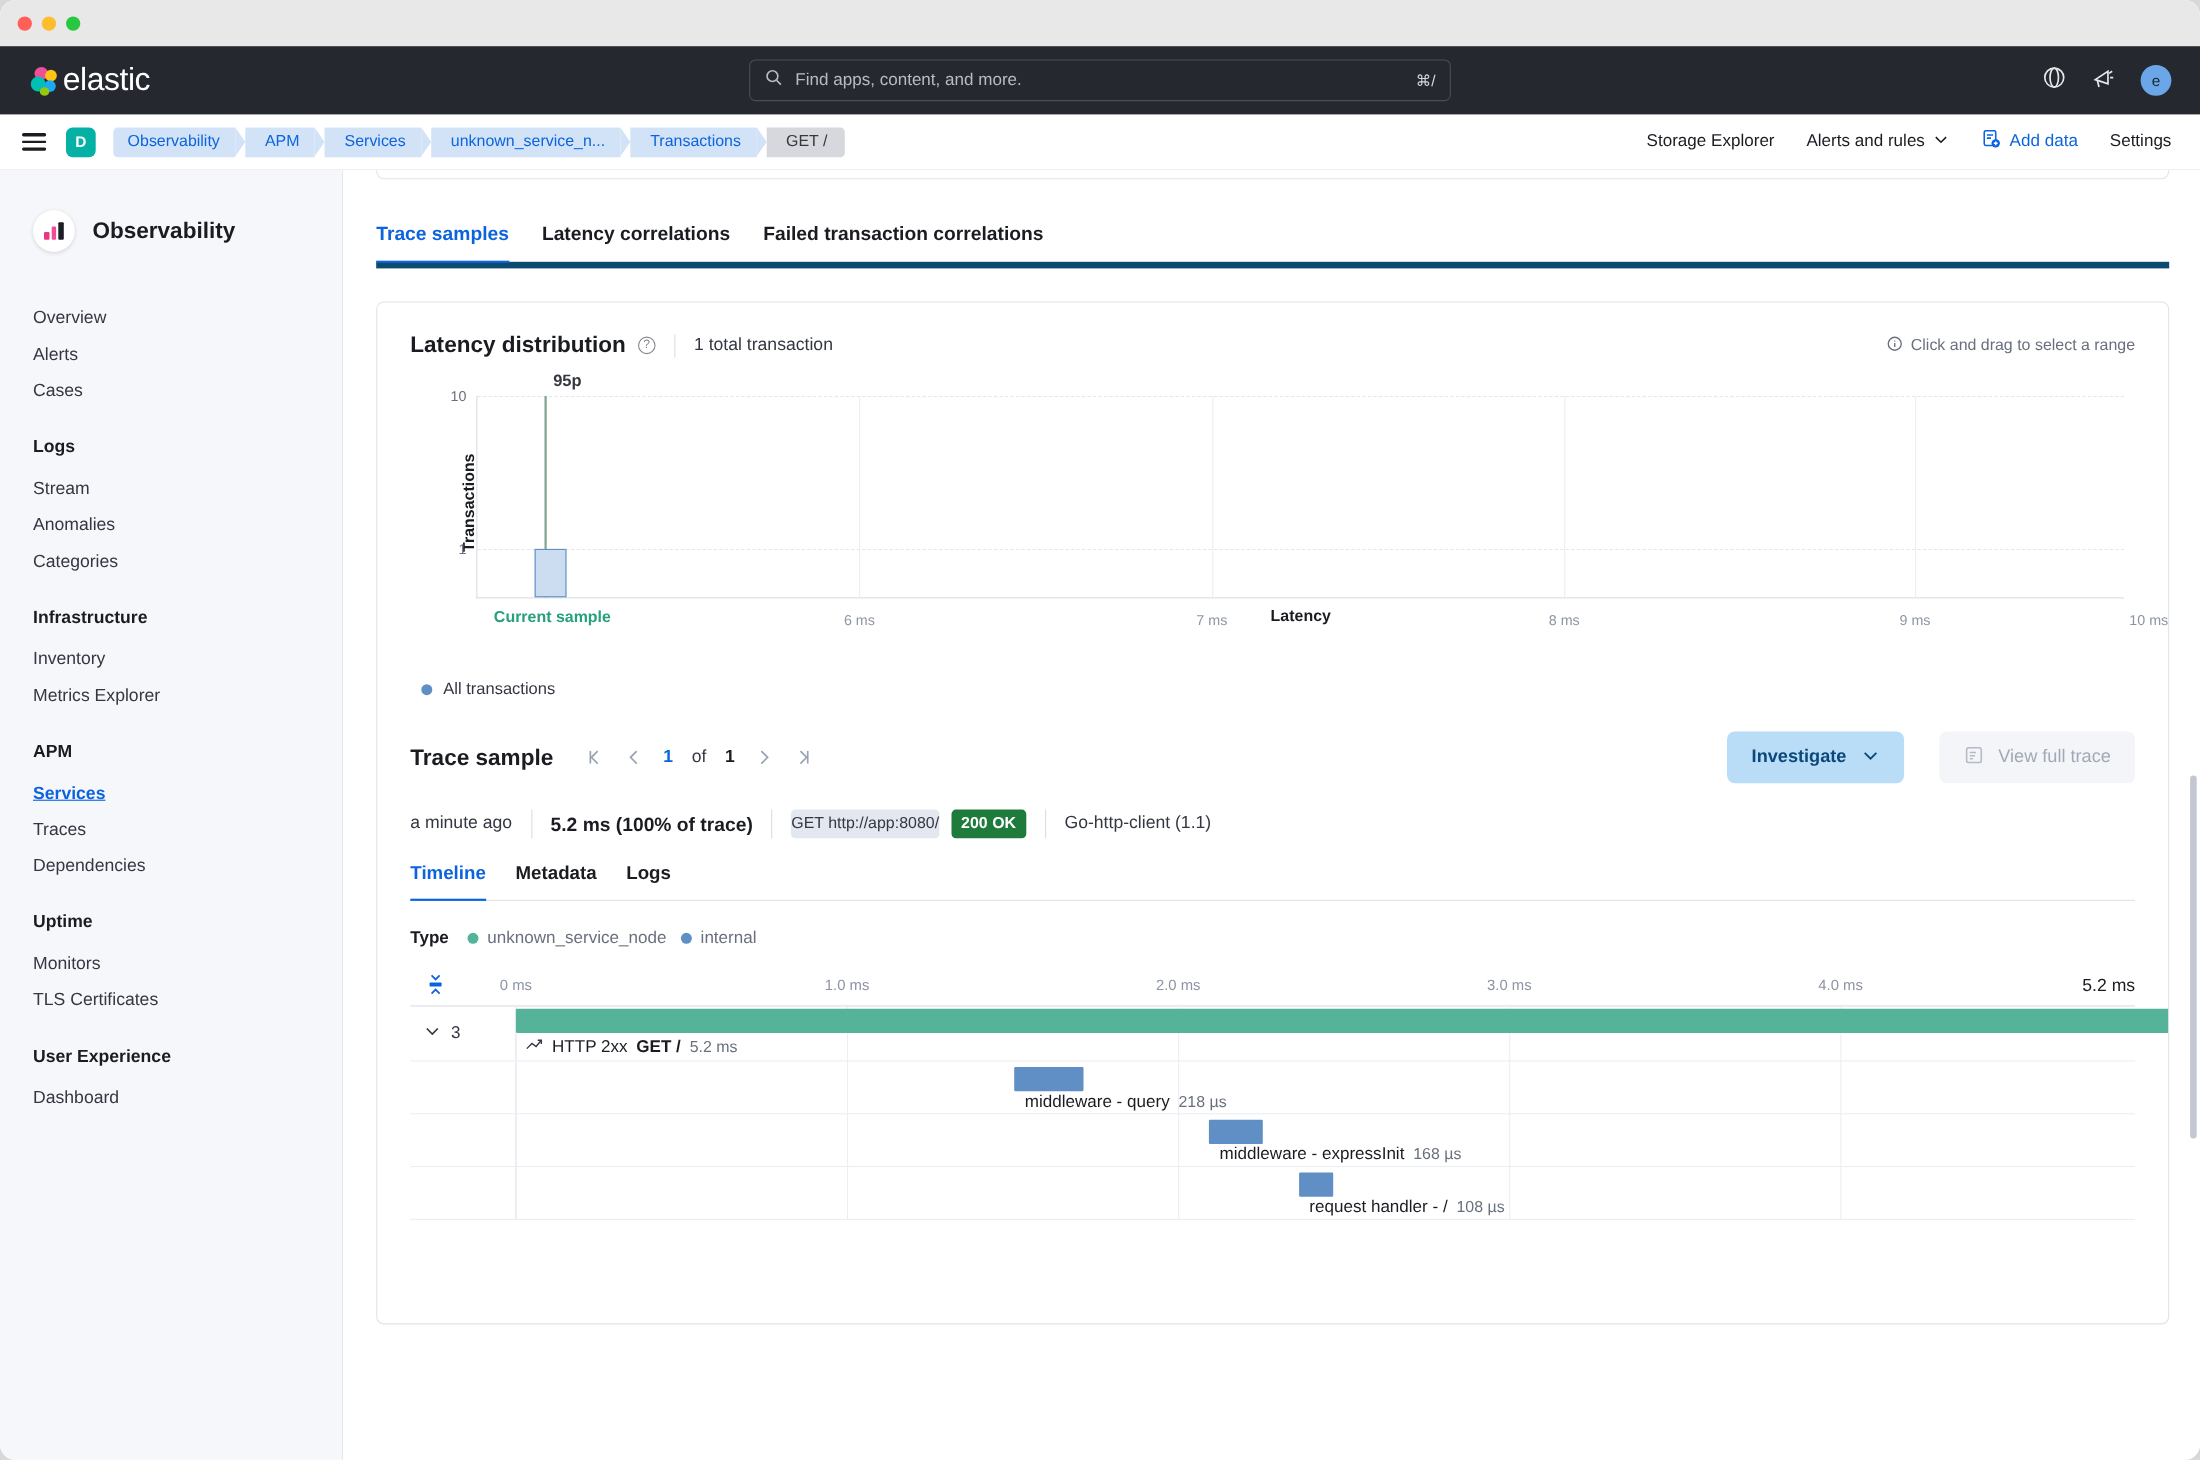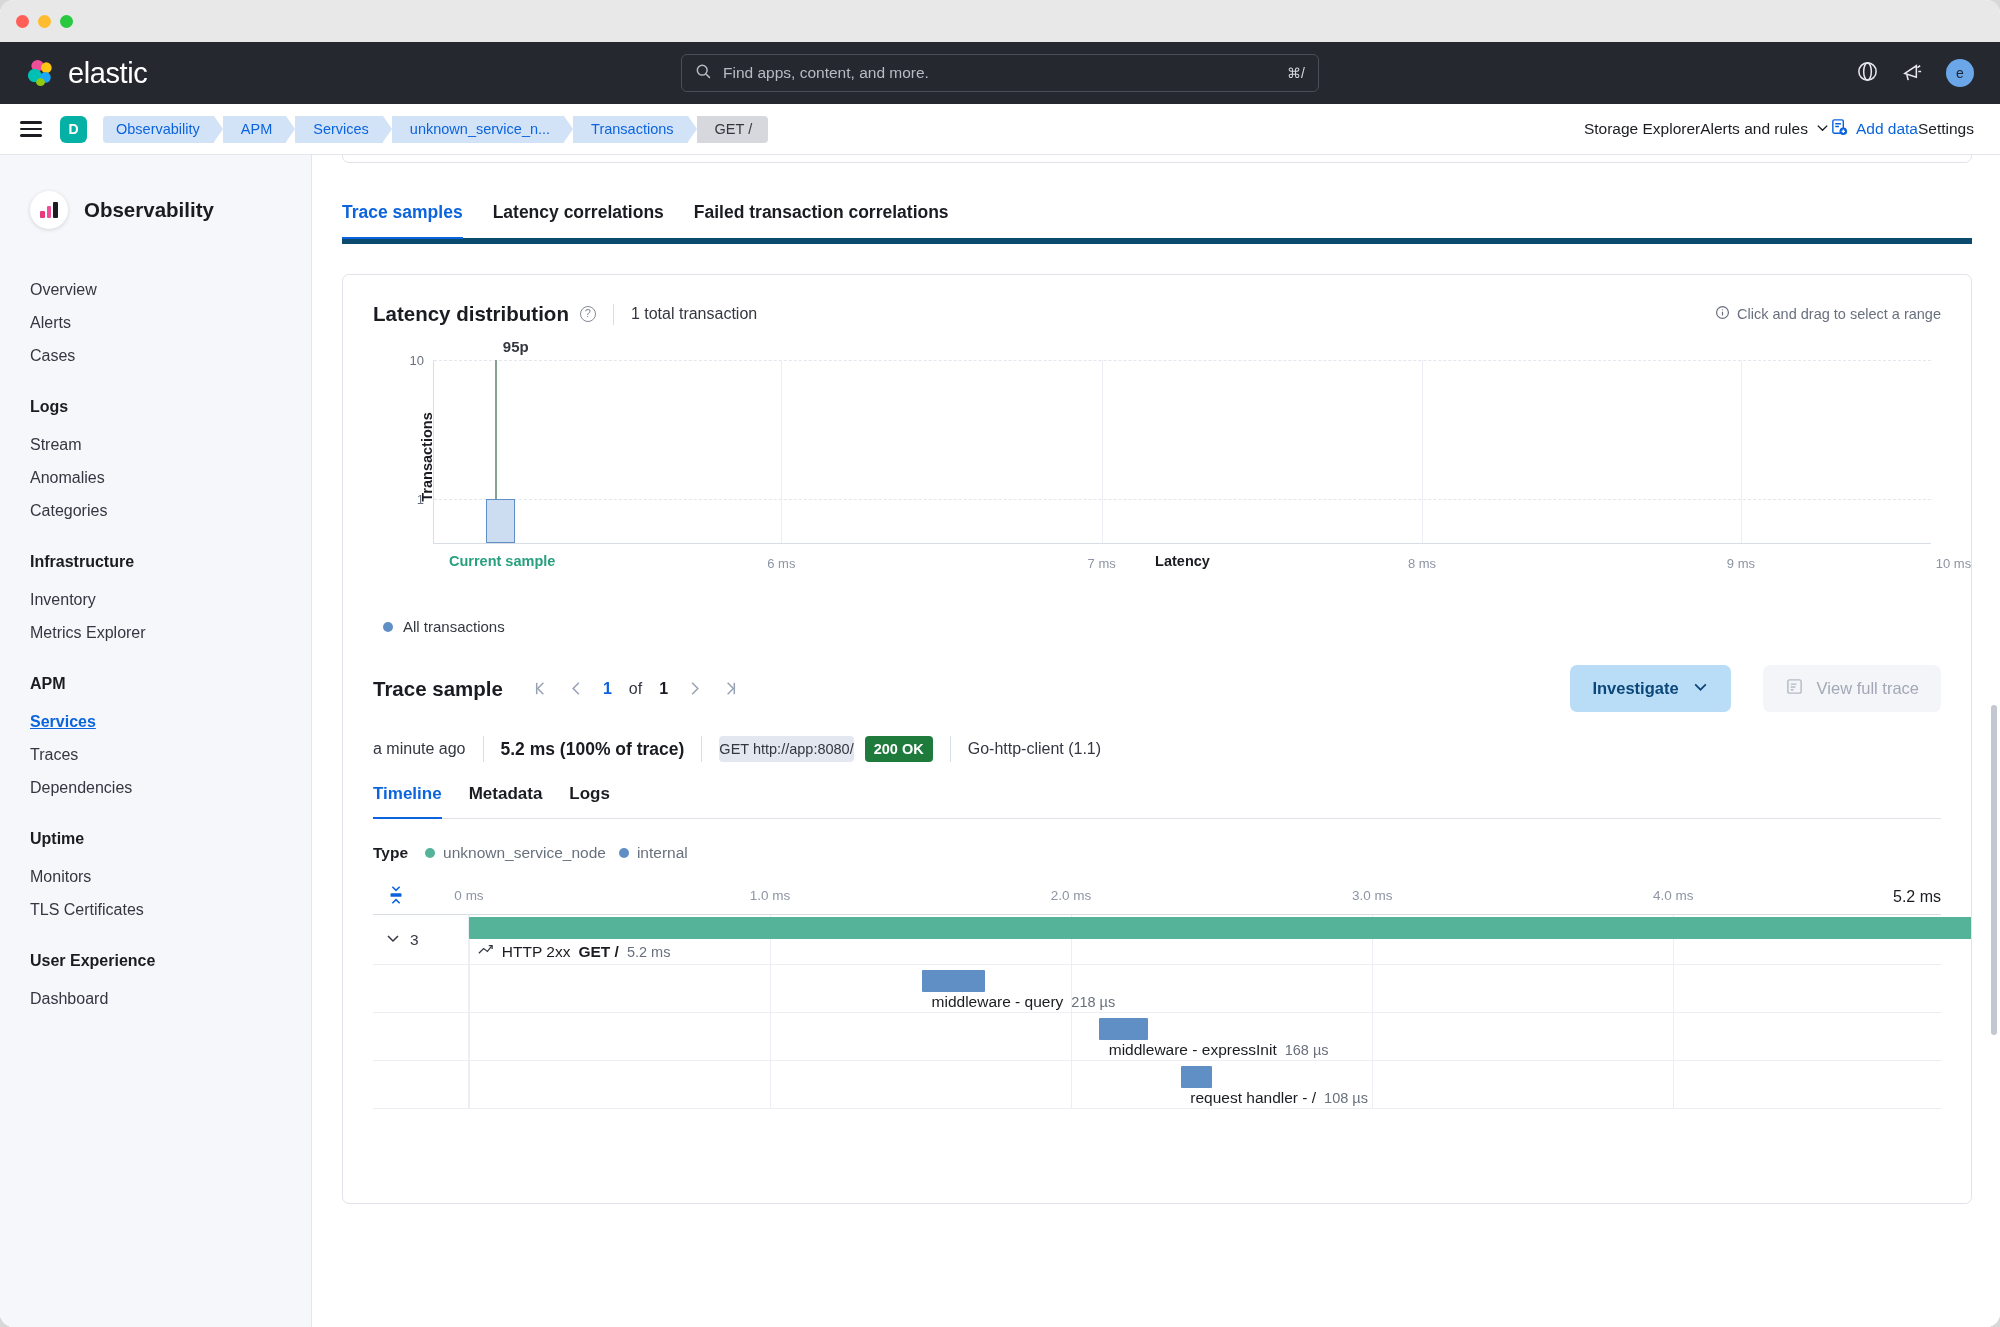--- a/index.html
+++ b/index.html
@@ -37,21 +37,21 @@
 
   
   .topnav {
     flex: 0 0 62px;
     background: #25282f;
     display: flex;
     align-items: center;
     padding: 0 26px;
     position: relative;
   }
-  .brand { display: flex; align-items: center; gap: 11px; }
+  .brand { display: flex; align-items: flex-end; }
   .brand-mark { width: 31px; height: 31px; position: relative; }
   .brand-text {
     color: #ffffff;
     font-size: 29px;
     letter-spacing: -0.4px;
     font-weight: 400;
   }
   .searchwrap {
     position: absolute;
     left: 50%;
@@ -133,21 +133,21 @@
     border-left: 9px solid #d3e3f7;
   }
   .crumb.last {
     background: #d6d8dd; color: #343741;
     border-radius: 0 4px 4px 0;
     padding-right: 16px;
   }
   .crumb.last::after { display: none; }
   .crumbbar-right {
     margin-left: auto;
-    display: flex; align-items: center; 
+    display: flex; align-items: center; gap: 29px;
     font-size: 15.5px; color: #1a1c21;
   }
   .crumbbar-right .link { color: #0b64dd; }
   .cb-item { display: flex; align-items: center; gap: 7px; cursor: pointer; }
 
   
   .body-row { flex: 1; display: flex; min-height: 0; background: #fff; }
 
   
   .sidebar {

